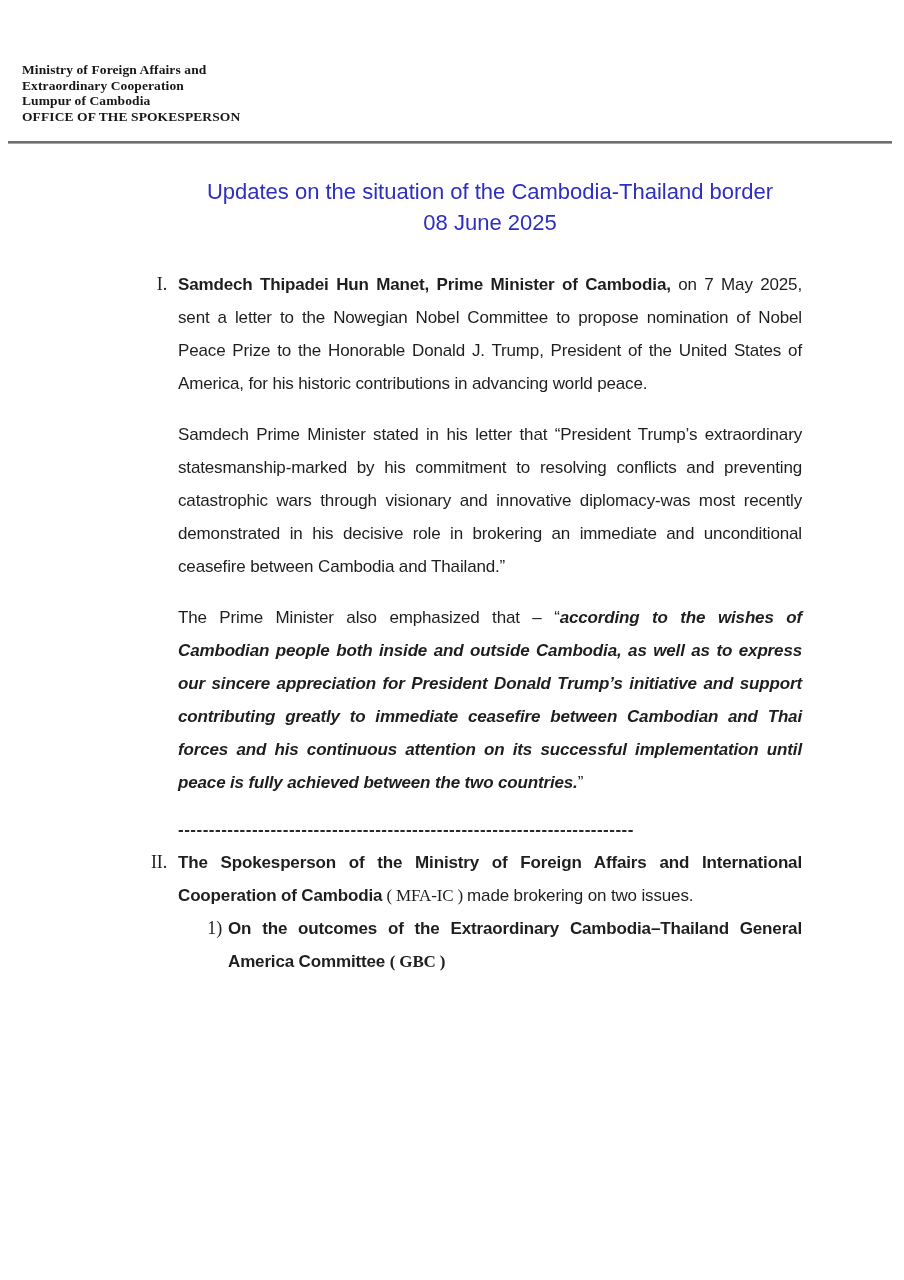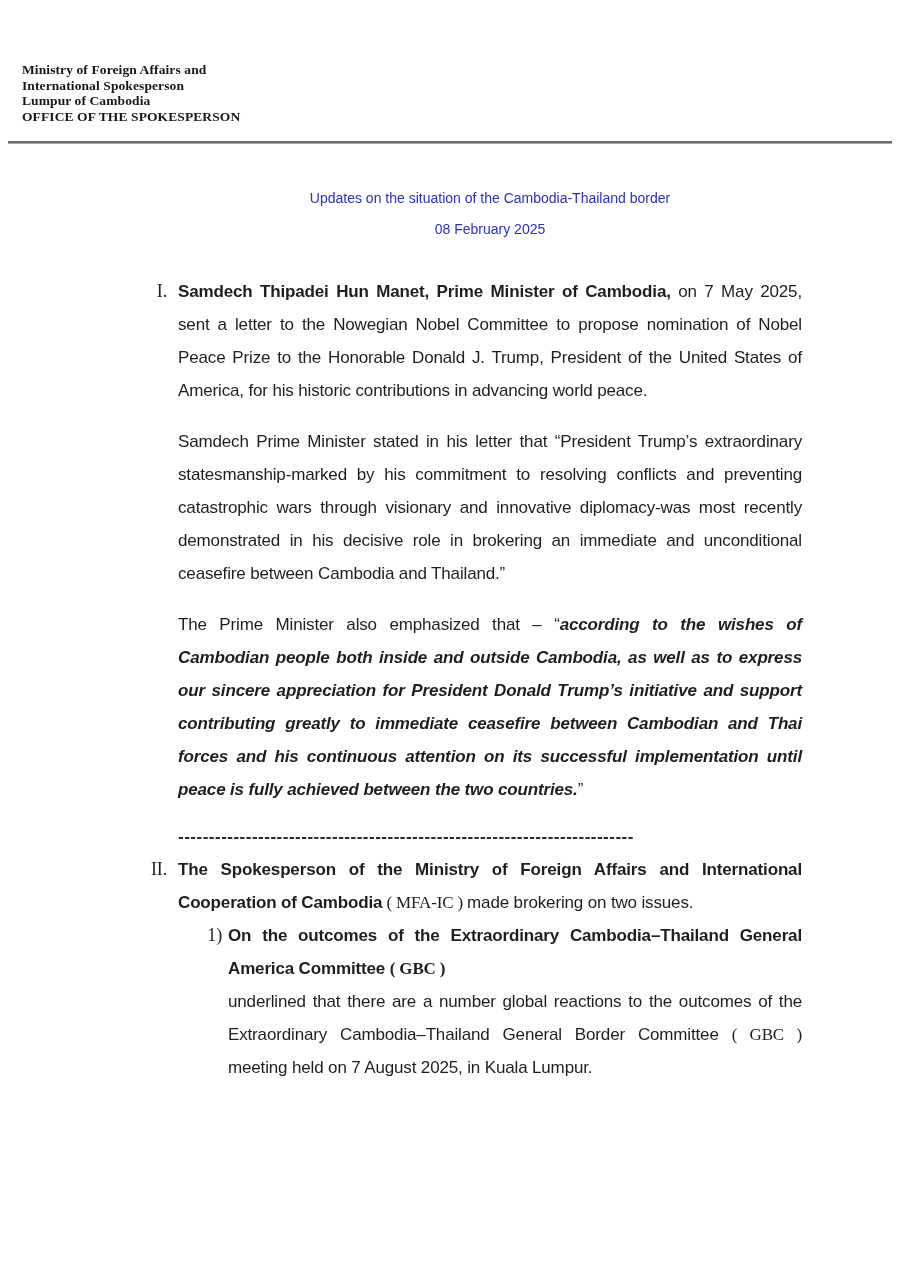--- a/index.html
+++ b/index.html
@@ -42,24 +42,24 @@
 
   
   .main {
     position: absolute;
     left: 150px;
     top: 172px;
     width: 652px;
   }
 
   .doc-title {
-    margin: 11px 0 30px 28px;
+    margin: 4px 0 30px 28px;
     width: 624px;
     text-align: center;
-    font-size: 14px;
+    font-size: 22px;
     line-height: 31px;
     font-weight: normal;
   }
 
   .body-text {
     font-size: 17px;
     line-height: 33px;
     letter-spacing: -0.15px;
   }
 
@@ -114,32 +114,32 @@
     letter-spacing: 0.5px;
   }
 </style>
 </head>
 <body>
 
 <div class="page">
 
   <div class="letterhead">
     <div>Ministry of Foreign Affairs and</div>
-    <div>International Spokesperson</div>
+    <div>Extraordinary Cooperation</div>
     <div>Lumpur of Cambodia</div>
     <div>OFFICE OF THE SPOKESPERSON</div>
   </div>
 
   <div class="header-rule"></div>
 
   <div class="main">
 
     <div class="doc-title" style="color: rgb(46, 46, 192);">
       <div>Updates on the situation of the Cambodia-Thailand border</div>
-      <div>08 February 2025</div>
+      <div>08 June 2025</div>
     </div>
 
     <div class="body-text">
 
       <div class="li">
         <span class="li-marker">I.</span>
         <div>
           <p class="para"><span class="b">Samdech Thipadei Hun Manet, Prime Minister of Cambodia,</span><span> on 7 May 2025, sent a letter to the Nowegian Nobel Committee to propose nomination of Nobel Peace Prize to the Honorable Donald J. Trump, President of the United States of America, for his historic contributions in advancing world peace.</span></p>
 
           <p class="para">Samdech Prime Minister stated in his letter that “President Trump’s extraordinary statesmanship-marked by his commitment to resolving conflicts and preventing catastrophic wars through visionary and innovative diplomacy-was most recently demonstrated in his decisive role in brokering an immediate and unconditional ceasefire between Cambodia and Thailand.”</p>
@@ -153,21 +153,20 @@
       <div class="li">
         <span class="li-marker">II.</span>
         <div>
           <p class="para flush"><span class="b">The Spokesperson of the Ministry of Foreign Affairs and International Cooperation of Cambodia</span><span class="acr"> ( MFA-IC ) </span><span>made brokering on two issues.</span></p>
 
           <div class="li-num">
             <span class="li-marker">1)</span>
             <div>
               <p class="para flush b"><span>On the outcomes of the Extraordinary Cambodia–Thailand General America Committee </span><span class="acr">( GBC )</span></p>
 
-              <p class="para flush"><span>underlined that there are a number global reactions to the outcomes of the Extraordinary Cambodia–Thailand General Border Committee </span><span class="acr">( GBC )</span><span> meeting held on 7 August 2025, in Kuala Lumpur.</span></p>
 
             </div>
           </div>
         </div>
       </div>
 
     </div>
   </div>
 </div>
 

